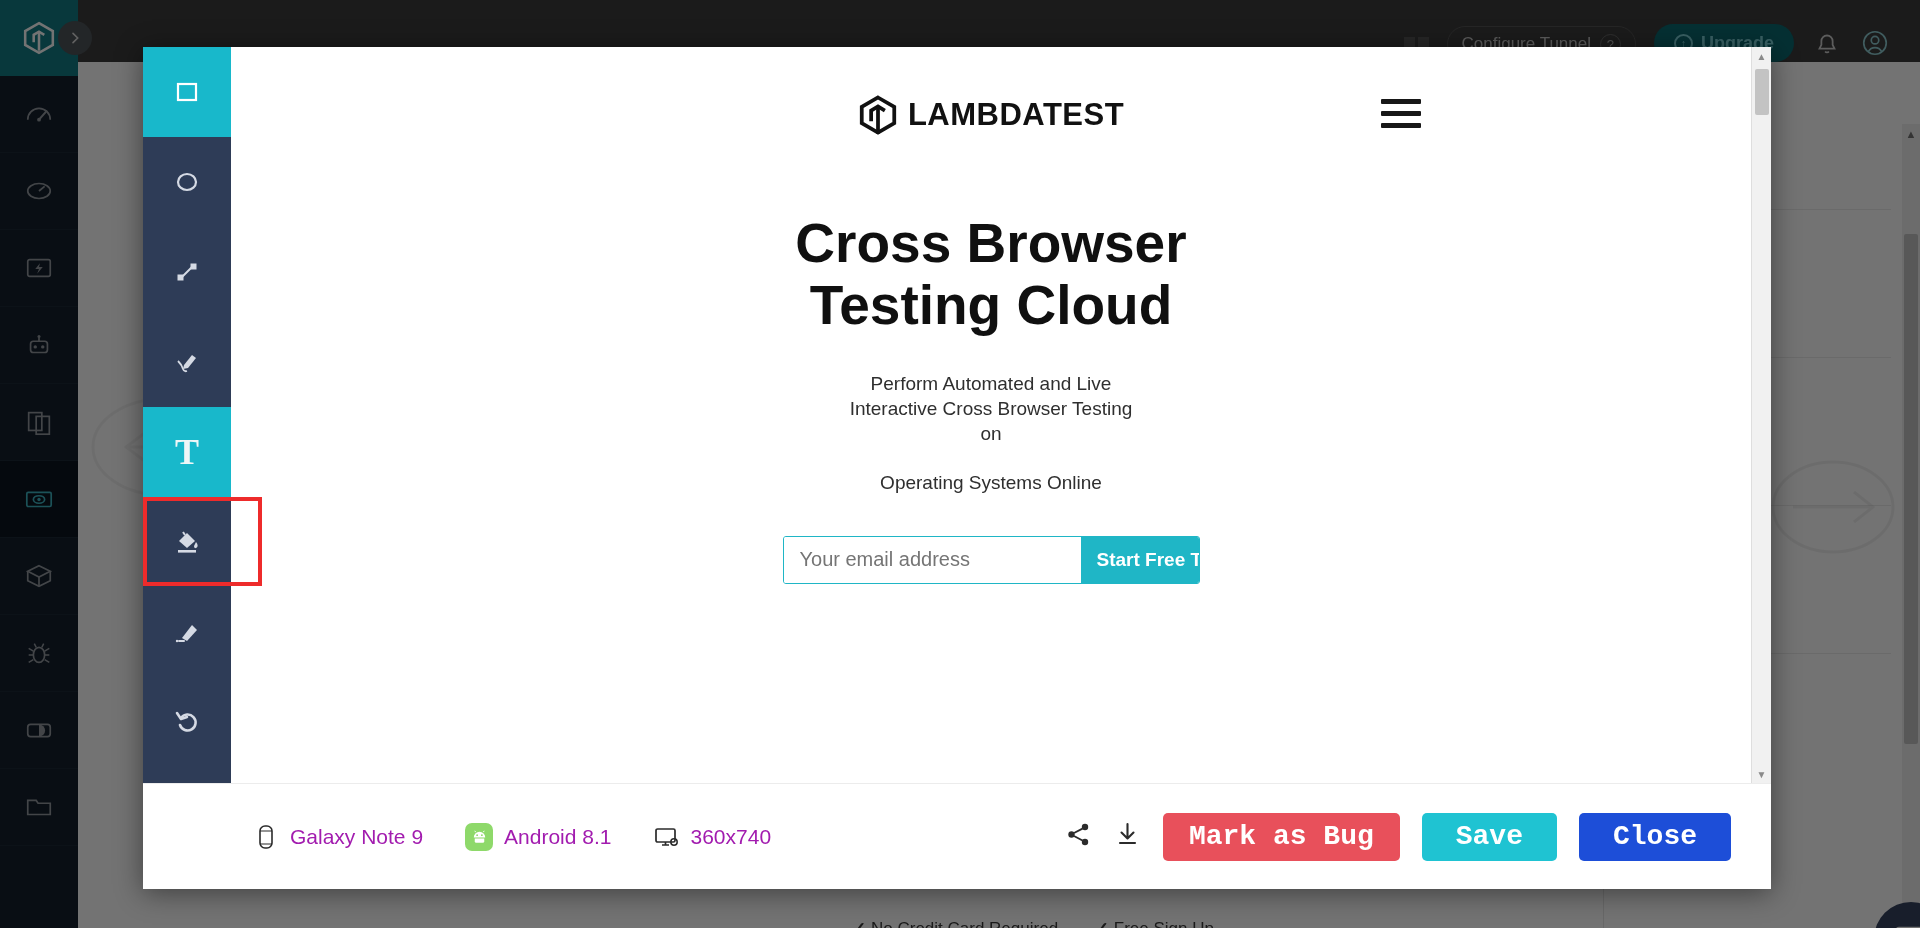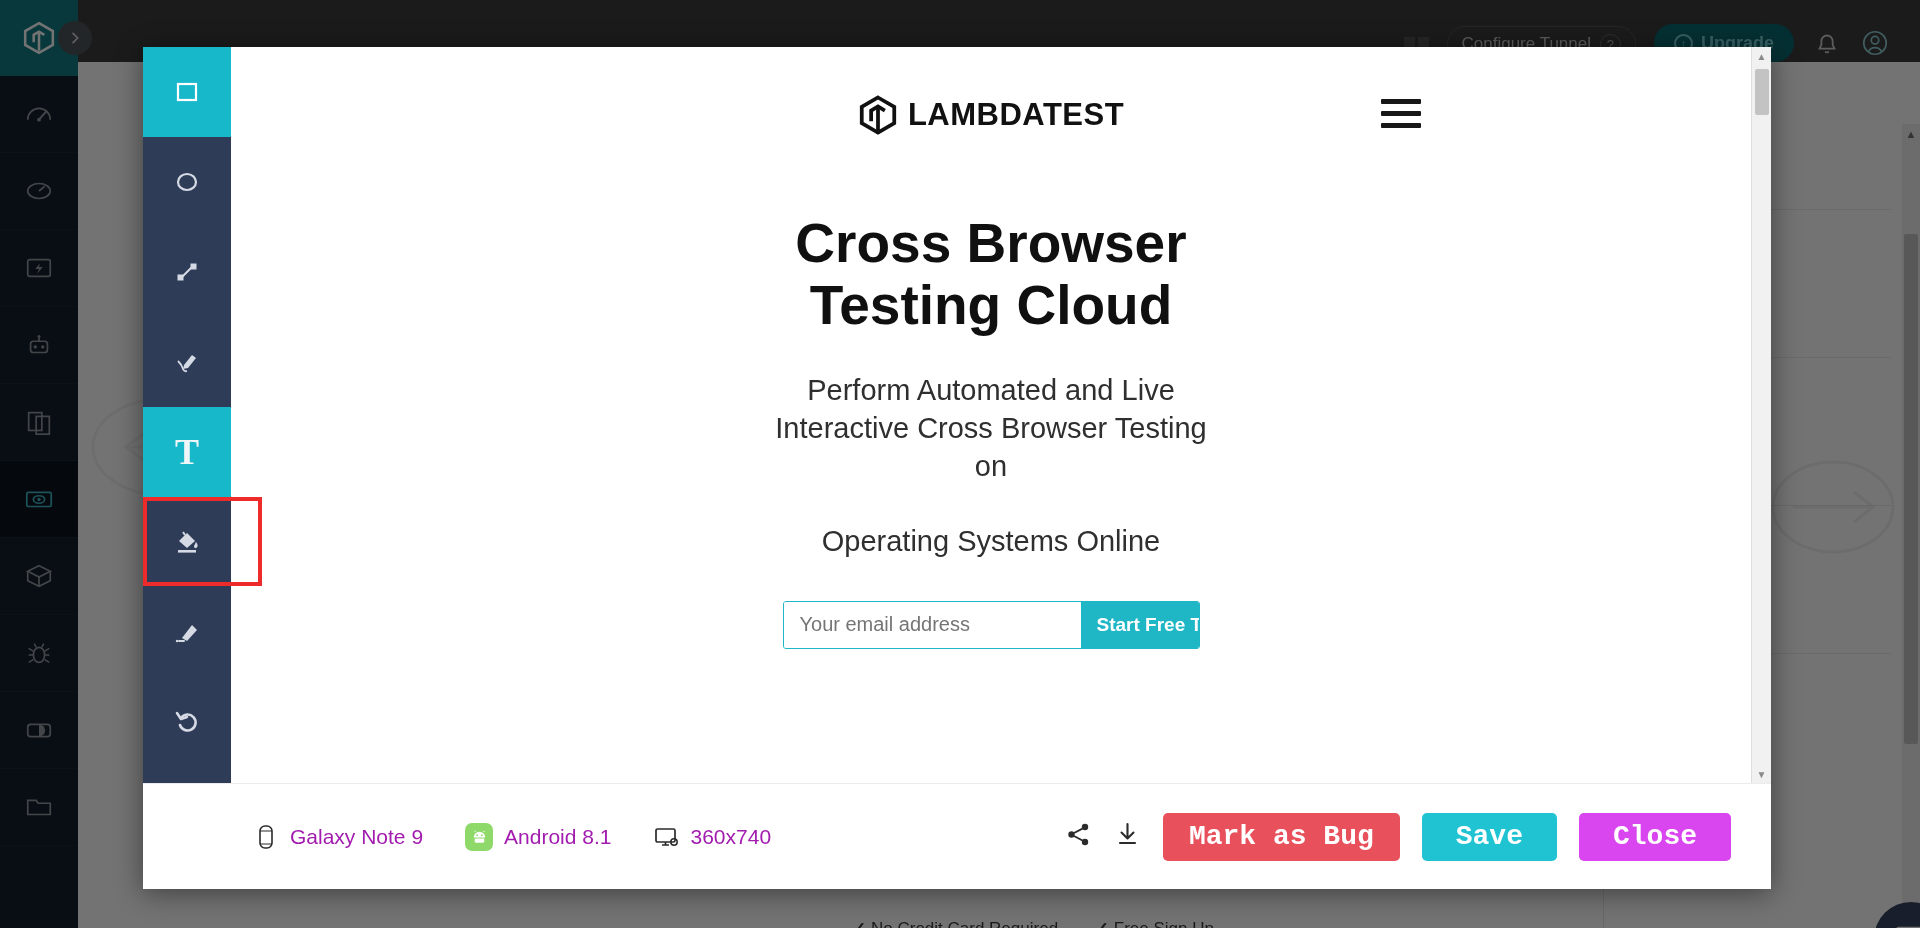--- a/index.html
+++ b/index.html
@@ -200,21 +200,21 @@
   }
   .lt-burger i { display: block; width: 40px; height: 5px; background: #171717; border-radius: 1px; }
 
   .lt-h1 {
     margin-top: 78px;
     font-size: 55px; line-height: 1.12; font-weight: bold;
     color: #101010; text-align: center;
   }
   .lt-sub {
     margin-top: 36px;
-    font-size: 29px; line-height: 1.3;
+    font-size: 19px; line-height: 1.3;
     color: #2f2f2f; text-align: center;
   }
   .lt-form {
     margin-top: 40px;
     display: flex; width: 417px; height: 48px;
     border: 1px solid #1fb6c6; border-radius: 3px; overflow: hidden;
   }
   .lt-email {
     flex: 1; border: none; outline: none;
     padding: 0 16px; font-size: 20px; color: #404040;
@@ -268,21 +268,21 @@
   .btn {
     border: none; border-radius: 5px;
     height: 48px; padding: 0 26px;
     font-size: 28px; font-weight: bold; color: #ffffff;
     cursor: pointer;
     font-family: Liberation Mono, monospace;
     display: flex; align-items: center; justify-content: center; text-align: right;
   }
   .btn-bug   { background: #e8505b; }
   .btn-save  { background: #1fc3d2; padding: 0 34px; }
-  .btn-close { background: #d946ef; padding: 0 34px; }
+  .btn-close { background: #1d4ed8; padding: 0 34px; }
 </style>
 </head>
 <body>
 
 <div id="bg-app">
 
   <div class="bg-sidebar">
     <div class="bg-sidebar-logo">
       <svg viewBox="0 0 32 32">
         <path d="M16 2 L29 9.5 V22.5 L16 30 L3 22.5 V9.5 Z" fill="none" stroke="#fff" stroke-width="2.4"></path>

